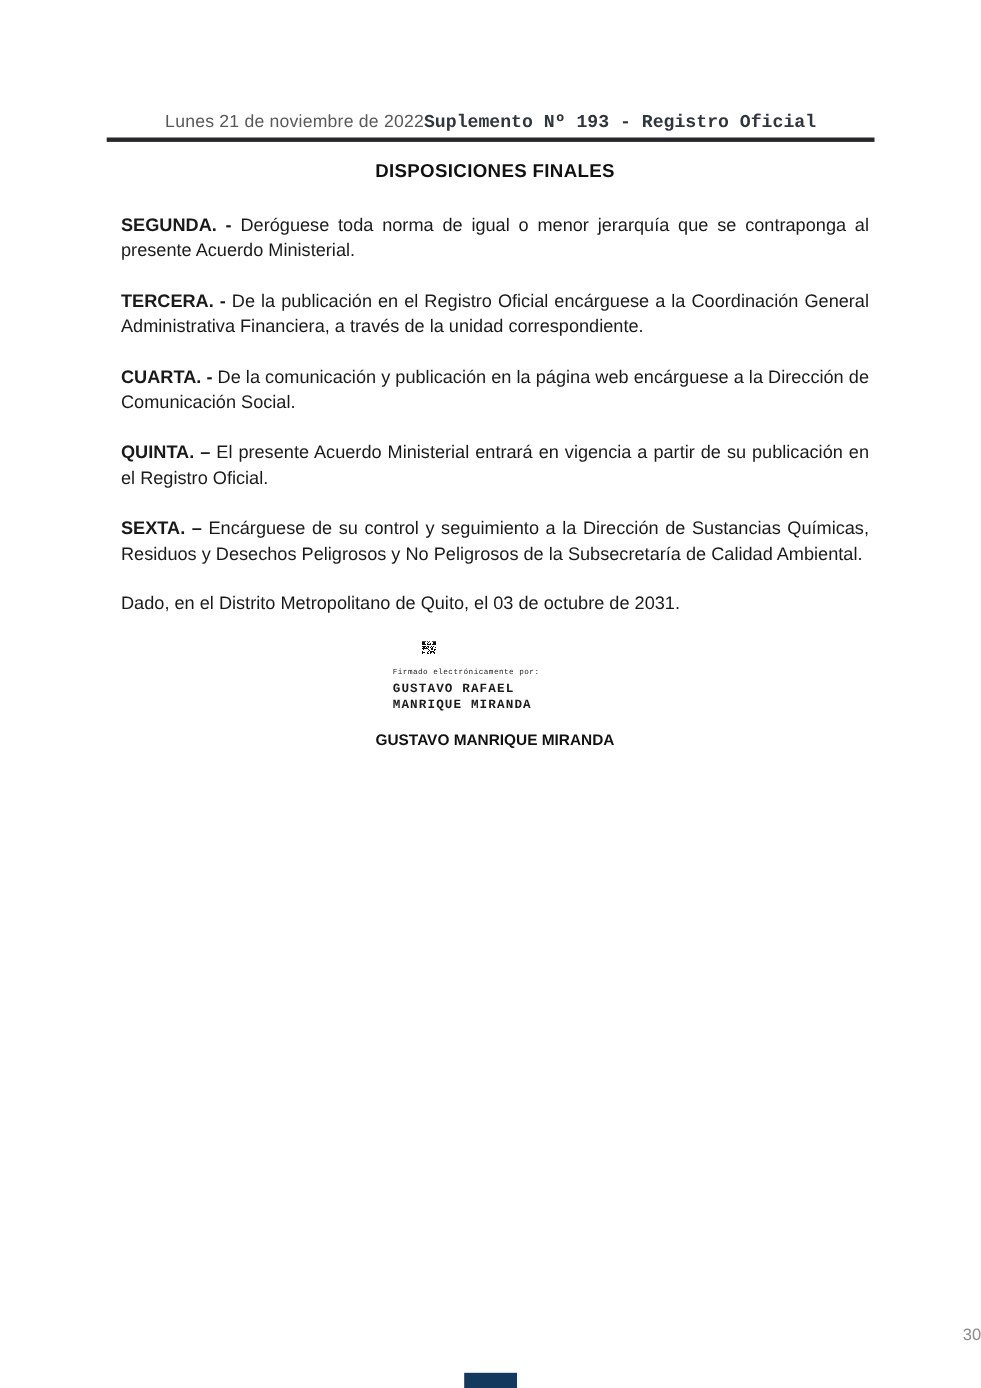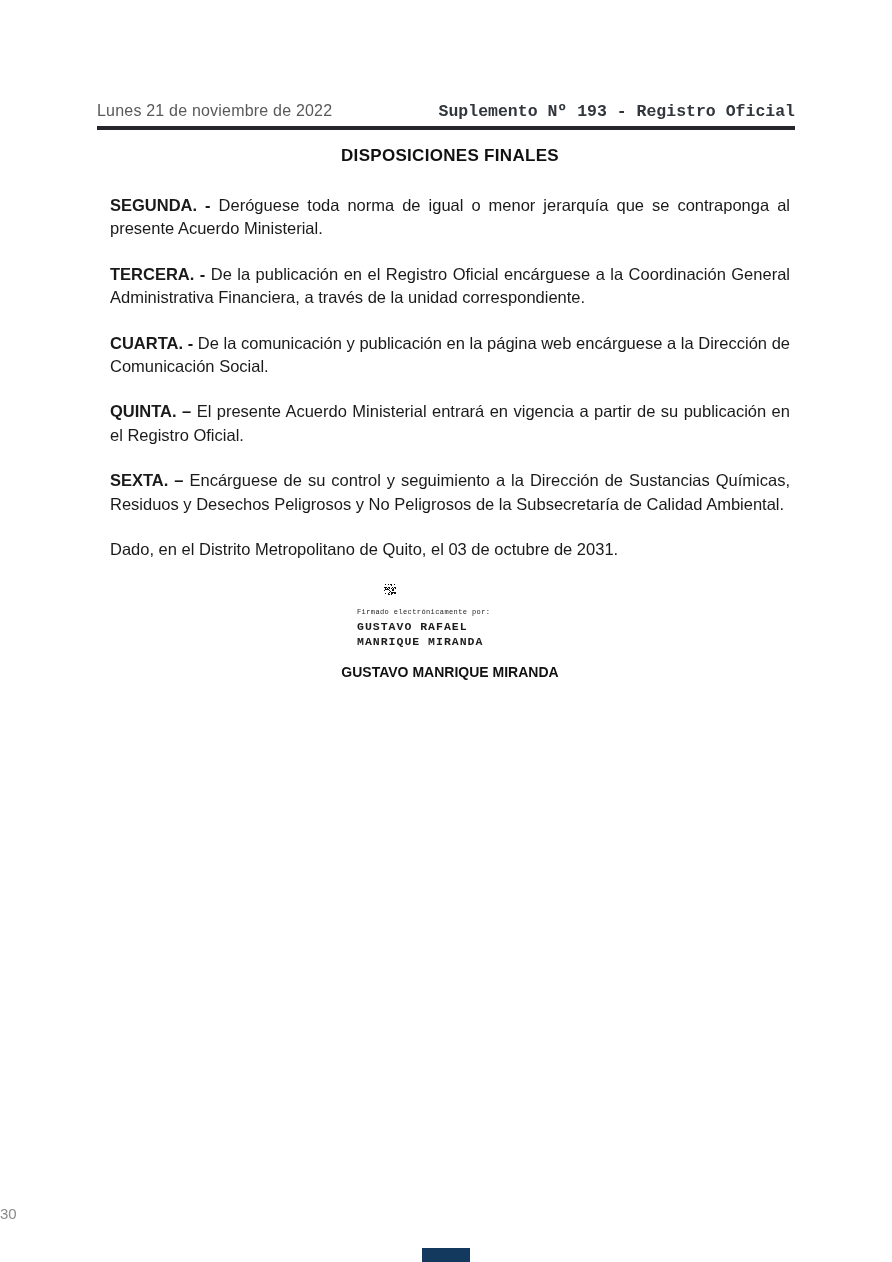--- a/index.html
+++ b/index.html
@@ -19,21 +19,21 @@
     overflow:hidden;
     font-family:"Liberation Sans", sans-serif;
     color:var(--body-text);
   }
   
   .header{
     position:absolute;
     left:97px;top:101px;width:698px;
   }
   .header-row{
-    display:flex;justify-content:space-between;align-items:baseline;
+    display:flex;justify-content:center;align-items:baseline;
   }
   .header-date{
     font-size:16px;line-height:20px;
     color:var(--header-date);
     letter-spacing:.2px;
   }
   .header-pub{
     font-family:Liberation Mono, monospace;
     font-weight:bold;
     font-size:16.5px;line-height:20px;
@@ -91,21 +91,21 @@
   .signatory{
     text-align:center;
     font-weight:bold;
     font-size:14px;line-height:22px;
     color:#111111;
   }
   
   .page-number{
     position:absolute;
     left:0;right:0;bottom:40px;
-    text-align:left;
+    text-align:right;
     font-size:15px;
     color:var(--page-number);
   }
   .footer-bar{
     position:absolute;
     left:422px;bottom:0;
     width:48px;height:14px;
     background:var(--footer-bar);
   }
 </style>

